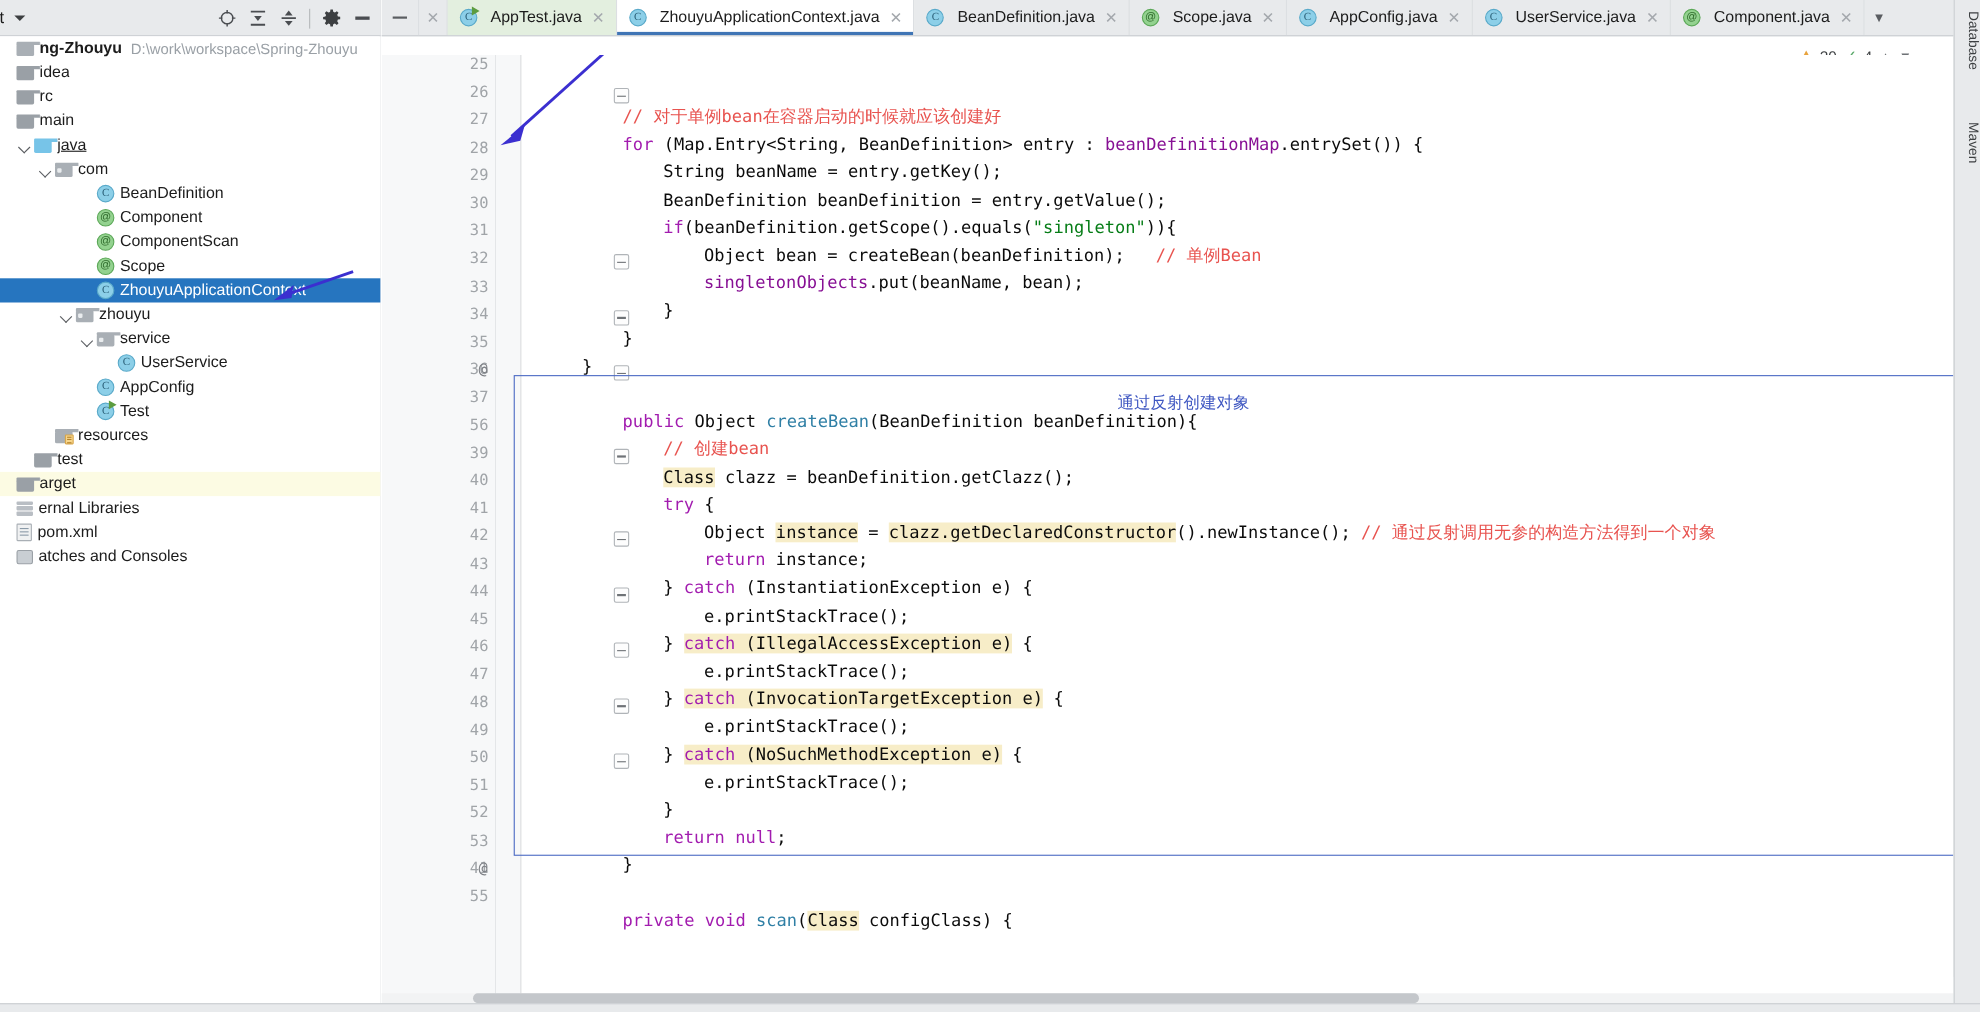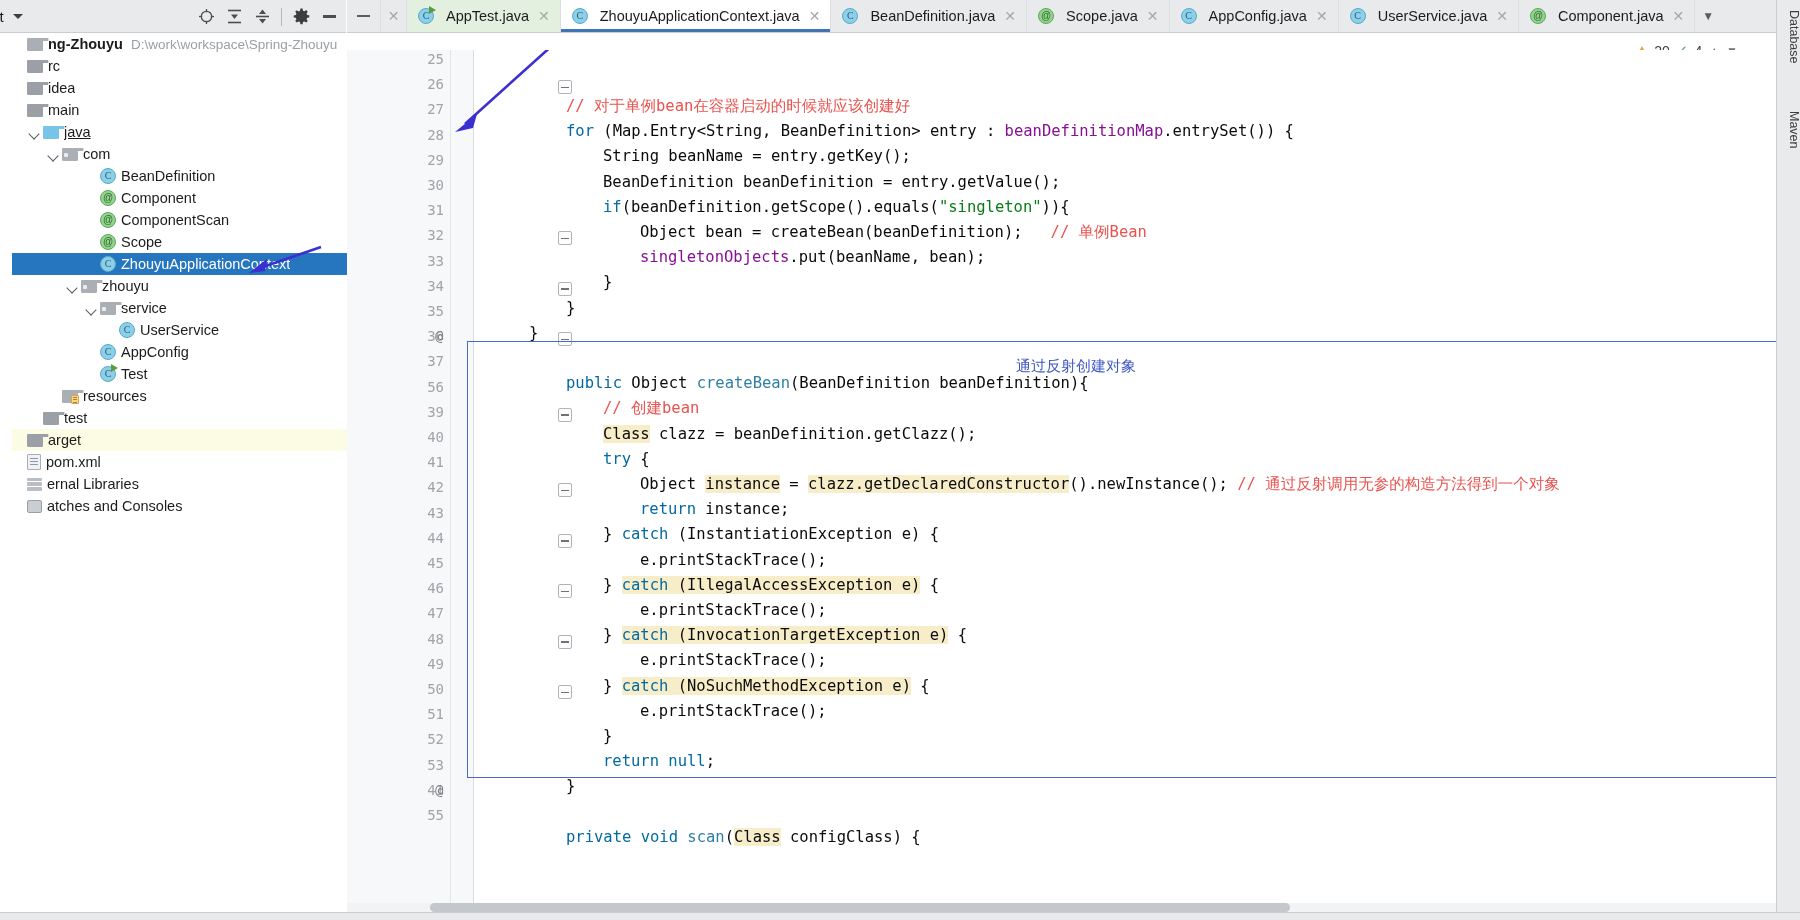--- a/index.html
+++ b/index.html
@@ -33,21 +33,21 @@
     display: flex; align-items: center; gap: 2px;
   }
   .tb-btn {
     width: 26px; height: 26px; display: flex; align-items: center;
     justify-content: center; cursor: pointer;
   }
   .tb-sep { width: 1px; height: 18px; background: #b5b8bb; margin: 0 4px; }
 
   
   #project-tree {
-    position: absolute; left: 12px; top: 33px; width: 346px; height: 887px;
+    position: absolute; left: 0; top: 33px; width: 346px; height: 887px;
     overflow: hidden; background: #fff;
   }
   .tree-row {
     position: relative; height: 22px; display: flex; align-items: center;
     white-space: nowrap; font-size: 14.5px; color: #1c1c1c; cursor: default;
   }
   .tree-row.selected { background: #2675bf; color: #ffffff; }
   .tree-row.highlight { background: #fcfbe3; }
   .arrow {
     width: 13px; height: 13px; flex: 0 0 13px; position: relative;
@@ -172,21 +172,21 @@
   .fold.minus { border: 1px solid #b0b4b8; border-radius: 2px; background: #fdfdfd; }
   .fold.minus::after { content: ""; position: absolute; left: 2px; top: 5.5px;
       width: 8px; height: 1.5px; background: #6f7377; }
 
   #code-text {
     position: absolute; left: 127px; top: 0; width: 1302px; height: 887px;
     font-family: "DejaVu Sans Mono", monospace; font-size: 15.5px;
     white-space: pre; color: #0b0b0b; margin-top: 48px;
   }
   .code-line { position: absolute; left: 0; white-space: pre; line-height: 19px; }
-  .kw { color: #0369a1; }
+  .kw { color: #a21caf; }
   .str { color: #067d17; }
   .cm-red { color: #e8534f; }
   .fn { color: #2f7fa5; }
   .stat { color: #871094; }
   .hl { background: #f7edc8; }
 
   
   #method-box {
     position: absolute; left: 120px; top: 291px; width: 1440px; height: 437px;
     border: 1px solid #4a69c4; background: transparent; pointer-events: none;
@@ -310,31 +310,31 @@
           <span class="path-label">D:\work\workspace\Spring-Zhouyu</span>
         </div>
         <div class="tree-row">
           <span class="arrow none"></span>
           <span class="ic">
             <span class="fo fo-gray">
               <span class="tab"></span>
               <span class="body"></span>
             </span>
           </span>
+          <span class="lbl">idea</span>
+        </div>
+        <div class="tree-row">
+          <span class="arrow none"></span>
+          <span class="ic">
+            <span class="fo fo-gray">
+              <span class="tab"></span>
+              <span class="body"></span>
+            </span>
+          </span>
           <span class="lbl">rc</span>
-        </div>
-        <div class="tree-row">
-          <span class="arrow none"></span>
-          <span class="ic">
-            <span class="fo fo-gray">
-              <span class="tab"></span>
-              <span class="body"></span>
-            </span>
-          </span>
-          <span class="lbl">idea</span>
         </div>
         <div class="tree-row">
           <span class="arrow none"></span>
           <span class="ic">
             <span class="fo fo-gray">
               <span class="tab"></span>
               <span class="body"></span>
             </span>
           </span>
           <span class="lbl">main</span>
@@ -469,34 +469,34 @@
             <span class="fo fo-gray">
               <span class="tab"></span>
               <span class="body"></span>
             </span>
           </span>
           <span class="lbl">arget</span>
         </div>
         <div class="tree-row">
           <span class="arrow none"></span>
           <span class="ic">
-            <span class="xmlfile"></span>
-          </span>
-          <span class="lbl">pom.xml</span>
-        </div>
-        <div class="tree-row">
-          <span class="arrow none"></span>
-          <span class="ic">
             <span class="lib-icon">
               <span style="top:0"></span>
               <span style="top:4.8px"></span>
               <span style="top:9.6px"></span>
             </span>
           </span>
           <span class="lbl">ernal Libraries</span>
+        </div>
+        <div class="tree-row">
+          <span class="arrow none"></span>
+          <span class="ic">
+            <span class="xmlfile"></span>
+          </span>
+          <span class="lbl">pom.xml</span>
         </div>
         <div class="tree-row">
           <span class="arrow none"></span>
           <span class="ic">
             <span class="console-icon"></span>
           </span>
           <span class="lbl">atches and Consoles</span>
         </div>
       </div>
 

